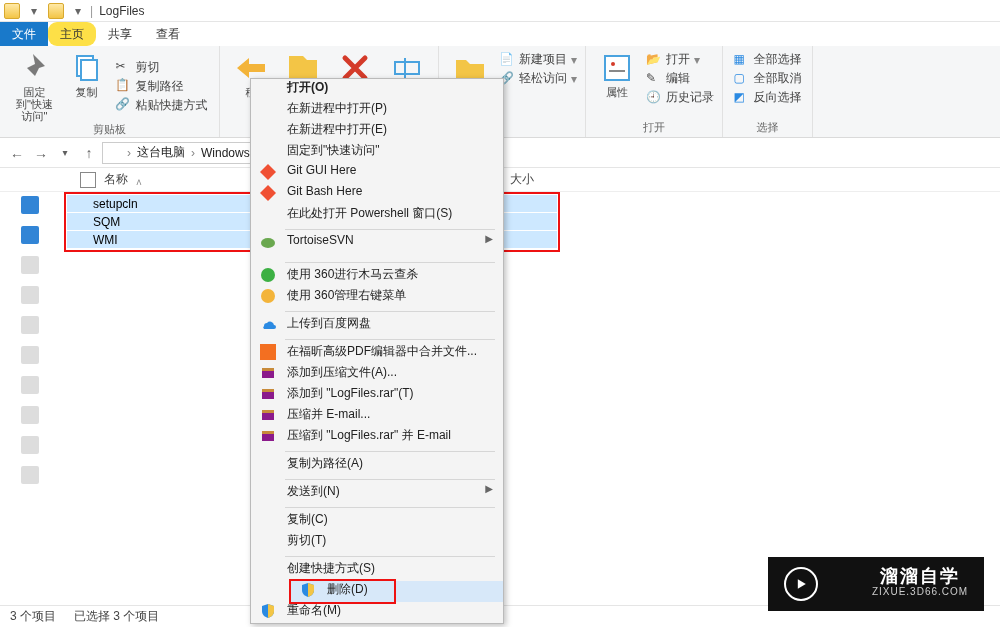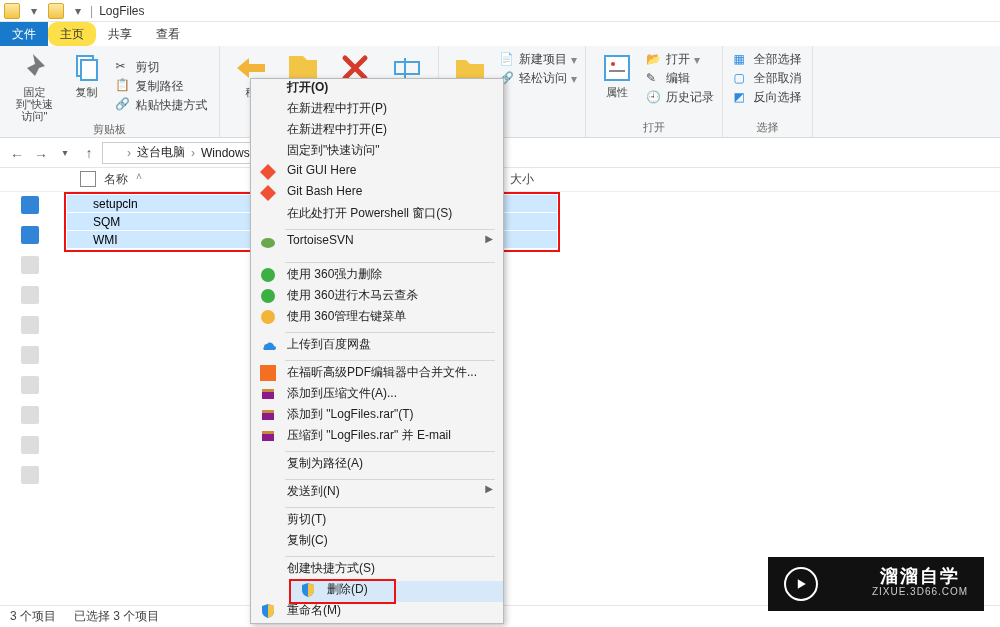--- a/index.html
+++ b/index.html
@@ -33,21 +33,21 @@
 .addr { height:30px; border-bottom:1px solid #e5e5e5; display:flex; align-items:center; padding:0 6px; gap:2px; }
 .nav-arrow { width:22px; height:22px; display:flex; align-items:center; justify-content:center; color:#606060; cursor:pointer; font-size:14px; }
 .addr-box { flex: 0 0 160px; height:22px; border:1px solid #ccc; display:flex; align-items:center; padding:0 4px; gap:4px; overflow:hidden; }
 .addr-box .foldericon { width:14px; height:14px; margin:0; }
 .crumb { color:#222; }
 .caret { color:#888; margin:0 2px; }
 
 
 .col-header { height:24px; border-bottom:1px solid #eee; display:flex; align-items:center; font-size:12px; color:#444; padding-left:70px; }
 .col-header .col { padding:0 10px; }
-.col-name { width:170px; display:flex; align-items:flex-start; gap:8px;}
+.col-name { width:170px; display:flex; align-items:flex-end; gap:8px;}
 .sort-caret { color:#888; font-size:10px;}
 
 
 .main { display:flex; height:calc(627px - 22px - 24px - 92px - 30px - 24px - 22px); }
 .sidebar { width:60px; border-right:none; padding-top:4px; display:flex; flex-direction:column; align-items:center; gap:12px; }
 .sidebar .sbi { width:18px; height:18px; background:#ddd; border-radius:2px; }
 .file-area { flex:1; position:relative; }
 .file-list { position:absolute; left:4px; top:0; }
 .selection-box { border:2px solid #e11; padding:1px; }
 .row { height:18px; width:490px; background:#cde8ff; display:flex; align-items:center; padding-left:6px; gap:6px; border-bottom:1px solid #fff;}
@@ -354,28 +354,20 @@
       <span>TortoiseSVN</span>
       <span class="arrow">▶</span>
     </div>
   <div class="sep"></div>
   <div class="item short">
       <span class="ic">
         <svg viewBox="0 0 16 16" width="16" height="16">
           <circle cx="8" cy="8" r="7" fill="#3cb043"></circle>
         </svg>
       </span>
-      <span>使用 360强力删除</span>
-    </div>
-  <div class="item short">
-      <span class="ic">
-        <svg viewBox="0 0 16 16" width="16" height="16">
-          <circle cx="8" cy="8" r="7" fill="#3cb043"></circle>
-        </svg>
-      </span>
       <span>使用 360进行木马云查杀</span>
     </div>
   <div class="item short">
       <span class="ic">
         <svg viewBox="0 0 16 16" width="16" height="16">
           <circle cx="8" cy="8" r="7" fill="#f3b43a"></circle>
         </svg>
       </span>
       <span>使用 360管理右键菜单</span>
     </div>
@@ -415,41 +407,50 @@
       </span>
       <span>添加到 "LogFiles.rar"(T)</span>
     </div>
   <div class="item short">
       <span class="ic">
         <svg viewBox="0 0 16 16" width="16" height="16">
           <rect x="2" y="3" width="12" height="10" fill="#8b1a8b"></rect>
           <rect x="2" y="3" width="12" height="3" fill="#c88b3b"></rect>
         </svg>
       </span>
+      <span>压缩并 E-mail...</span>
+    </div>
+  <div class="item short">
+      <span class="ic">
+        <svg viewBox="0 0 16 16" width="16" height="16">
+          <rect x="2" y="3" width="12" height="10" fill="#8b1a8b"></rect>
+          <rect x="2" y="3" width="12" height="3" fill="#c88b3b"></rect>
+        </svg>
+      </span>
       <span>压缩到 "LogFiles.rar" 并 E-mail</span>
     </div>
   <div class="sep"></div>
   <div class="item short">
       <span class="ic"></span>
       <span>复制为路径(A)</span>
     </div>
   <div class="sep"></div>
   <div class="item short">
       <span class="ic"></span>
       <span>发送到(N)</span>
       <span class="arrow">▶</span>
     </div>
   <div class="sep"></div>
   <div class="item short">
       <span class="ic"></span>
+      <span>复制(C)</span>
+    </div>
+  <div class="item short">
+      <span class="ic"></span>
       <span>剪切(T)</span>
-    </div>
-  <div class="item short">
-      <span class="ic"></span>
-      <span>复制(C)</span>
     </div>
   <div class="sep"></div>
   <div class="item short">
       <span class="ic"></span>
       <span>创建快捷方式(S)</span>
     </div>
   <div class="item short hl">
     <span class="ic">
         <svg viewBox="0 0 16 16" width="16" height="16">
           <path class="shield" d="M8 1l6 2v5c0 4-3 6-6 7-3-1-6-3-6-7V3z"></path>

